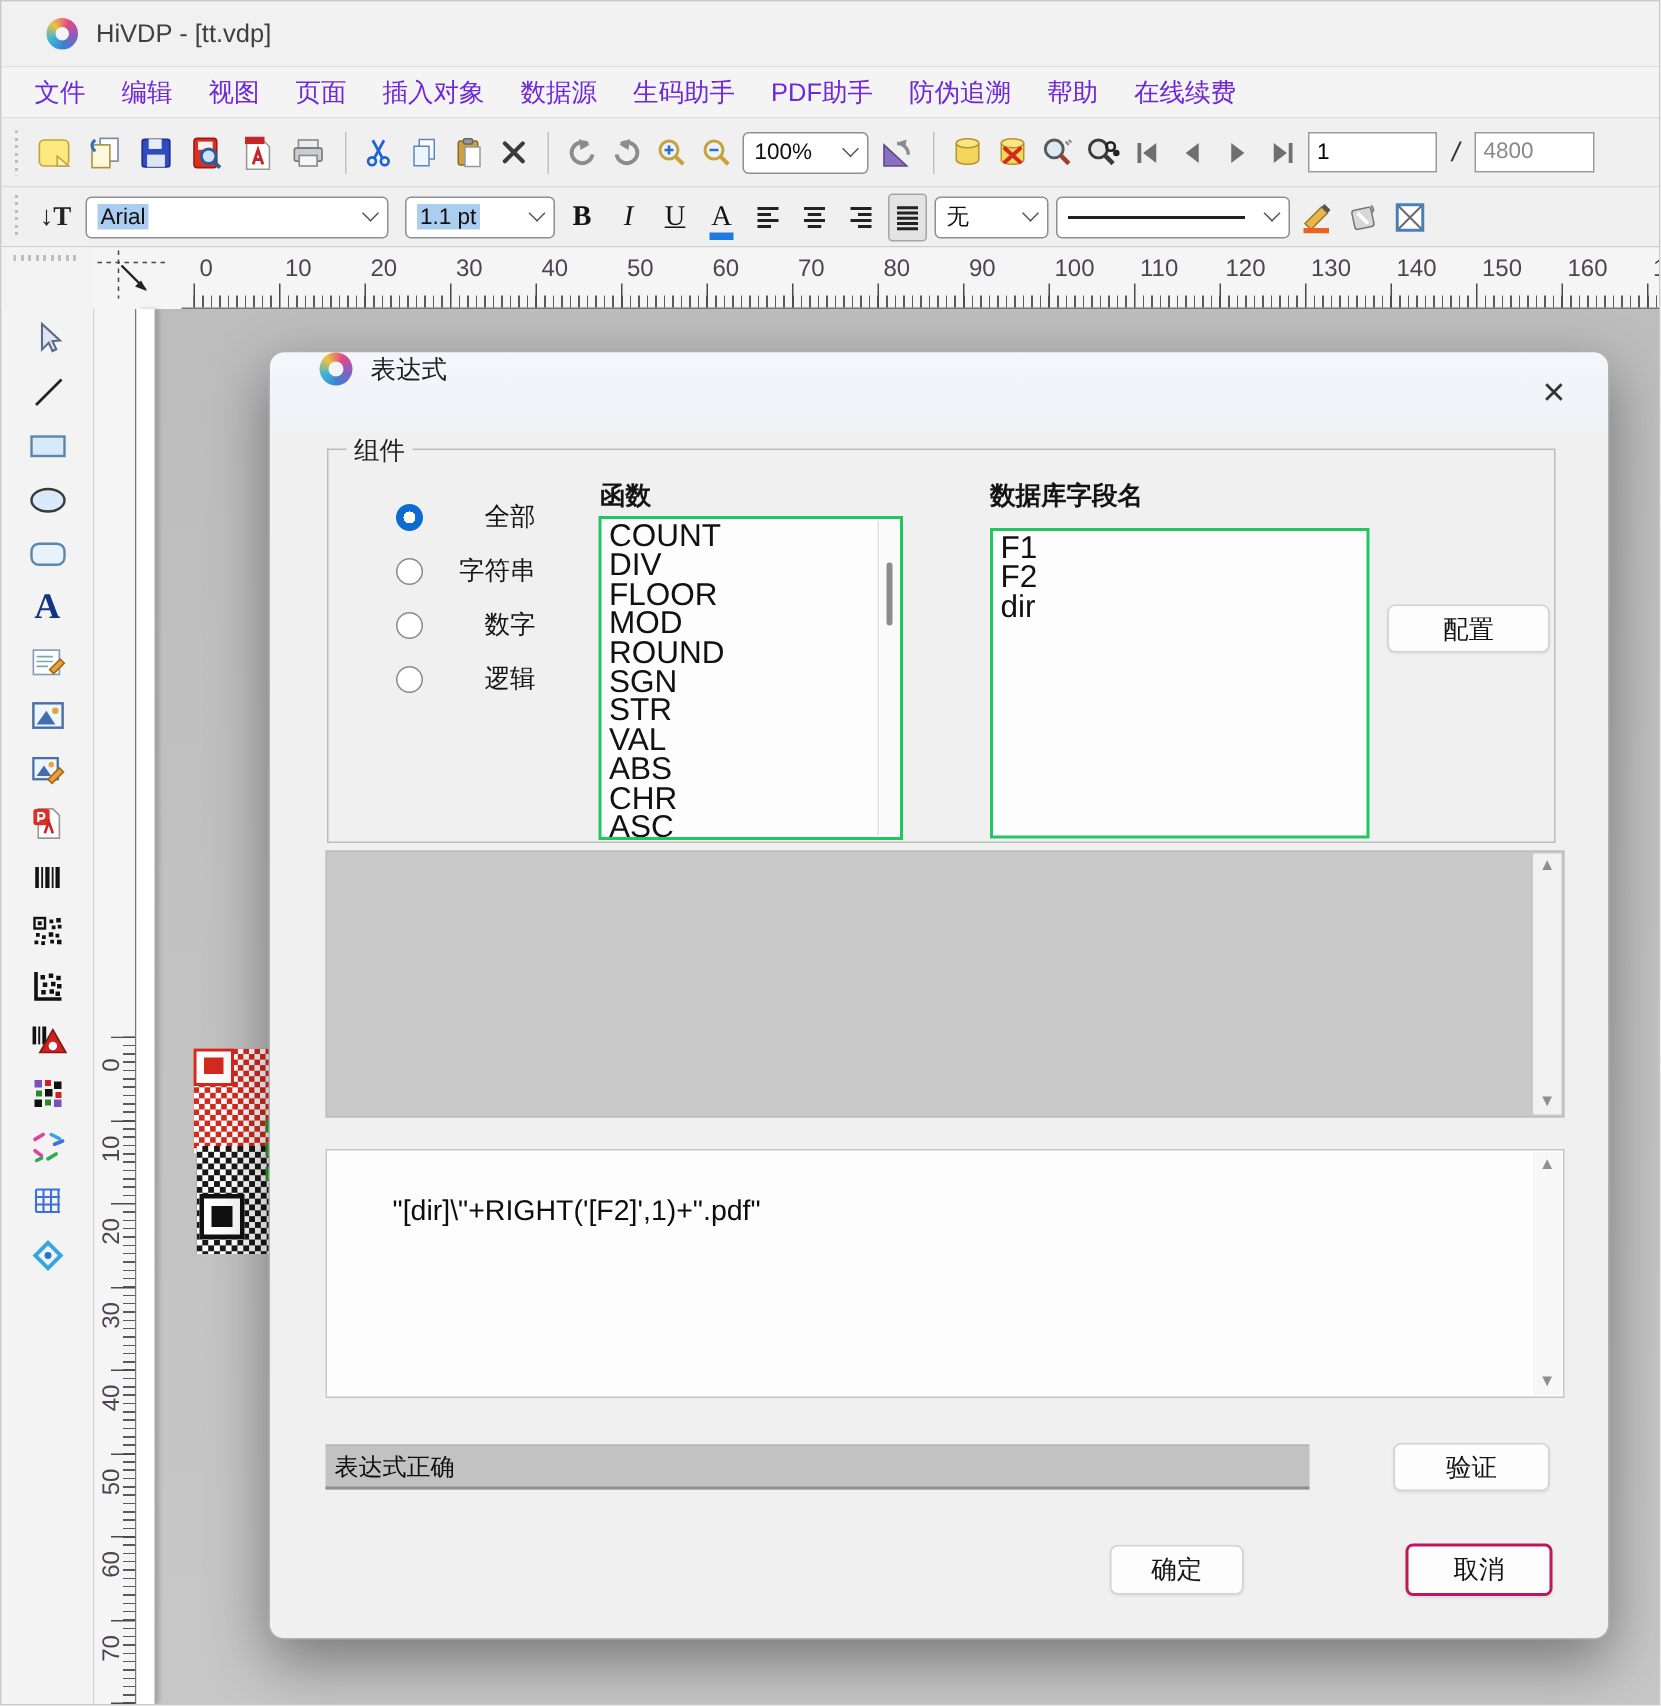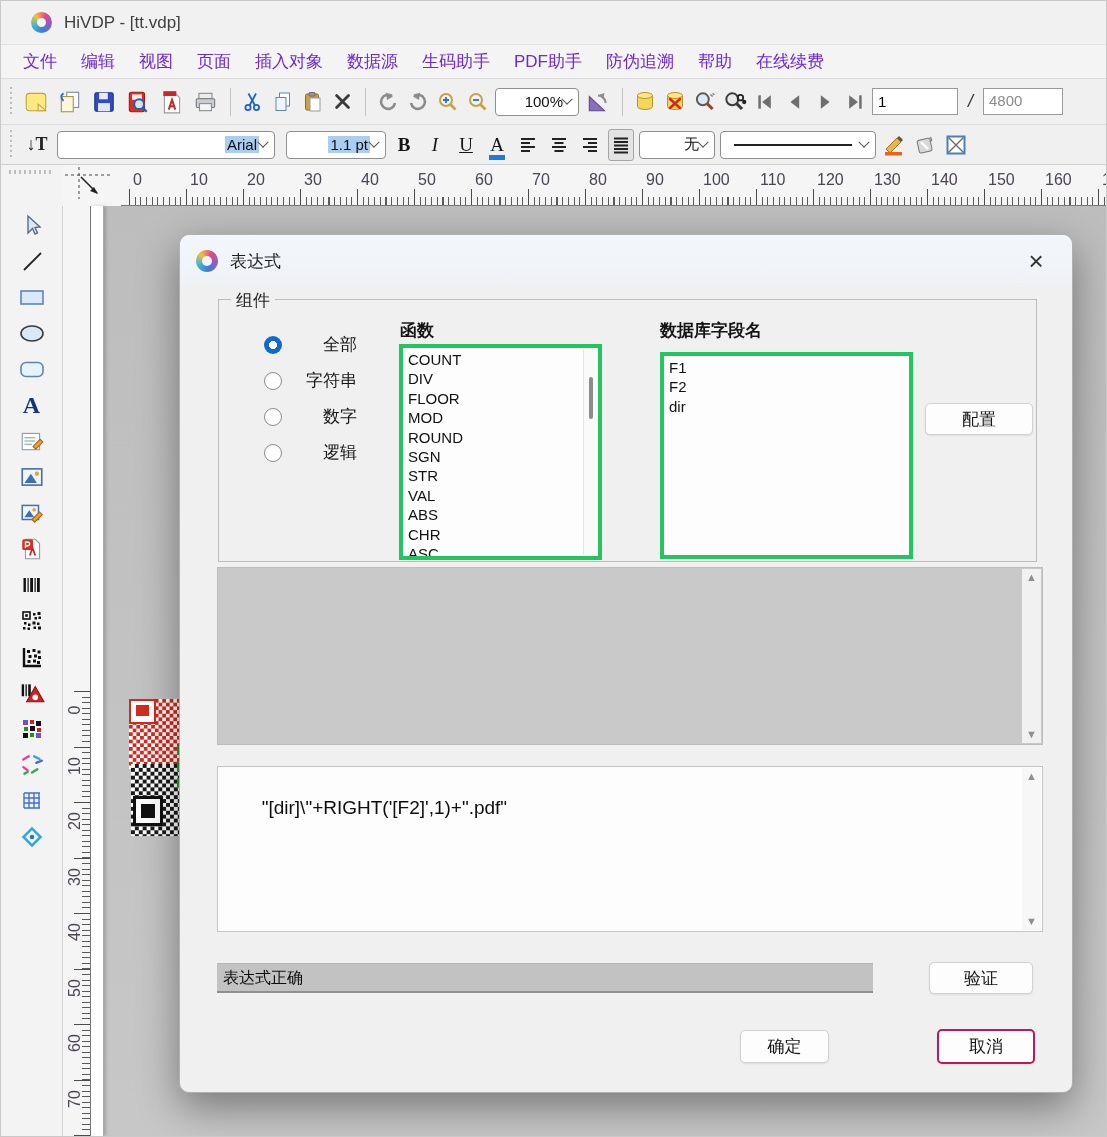--- a/index.html
+++ b/index.html
@@ -18,21 +18,21 @@
   .menu-item { font-size:17px; color:#6d28d9; padding:3px 10px; white-space:nowrap; }
 
   
   .tb { position:absolute; left:0; width:100%; background:#f0f0f0; display:flex; align-items:center; }
   .tb1 { top:78px; height:46px; border-bottom:1px solid #dadada; padding-left:4px; gap:4px; }
   .tb2 { top:124px; height:40px; border-bottom:1px solid #cfcfcf; padding-left:4px; gap:5px; }
   .gripper-v { width:6px; height:30px; margin:0 3px; background:repeating-linear-gradient(180deg,#bdbdbd 0 2px,transparent 2px 5px); background-size:2px 100%; background-repeat:repeat-y; background-position:2px 0; }
   .tbtn { width:30px; height:32px; display:flex; align-items:center; justify-content:center; border-radius:3px; flex:0 0 auto; }
   .tbtn.small { width:26px; }
   .tsep { width:1px; height:28px; background:#c2c2c2; margin:0 5px; flex:0 0 auto; }
-  .combo { display:flex; align-items:center; justify-content:flex-end; background:#fff; border:1px solid #8f8f8f; border-radius:4px; height:28px; padding:0 7px; font-size:15px; color:#111; flex:0 0 auto; }
+  .combo { display:flex; align-items:center; justify-content:space-between; background:#fff; border:1px solid #8f8f8f; border-radius:4px; height:28px; padding:0 7px; font-size:15px; color:#111; flex:0 0 auto; }
   .chev { width:8px; height:8px; border-right:1.6px solid #555; border-bottom:1.6px solid #555; transform:rotate(45deg) translate(-2px,-2px); flex:0 0 auto; }
   .hl { background:#abcdf0; padding:0 2px; }
   .rec-input { width:86px; height:27px; border:1px solid #9a9a9a; background:#fff; font-size:15px; padding:0 5px; font-family:"Liberation Sans",sans-serif; }
   .rec-total { width:80px; height:27px; border:1px solid #9a9a9a; background:#fff; font-size:15px; color:#8a8a8a; padding:3px 5px; }
   .slash { font-style:italic; font-size:18px; color:#333; margin:0 6px; }
   .fmt-letter { font-size:19px; color:#141414; }
   .fmt-letter.b { font-weight:bold; font-family:"Liberation Serif",serif; }
   .fmt-letter.i { font-style:italic; font-family:"Liberation Serif",serif; }
   .fmt-letter.u { text-decoration:underline; font-family:"Liberation Serif",serif; }
   .fontcolor { position:relative; font-family:"Liberation Serif",serif; font-size:19px; color:#141414; }
@@ -69,32 +69,32 @@
   .qr1 { left:38px; top:493px; width:58px; height:70px; background:conic-gradient(#d42a1e 25%,#fff 0 50%,#d42a1e 0 75%,#fff 0); background-size:7.4px 7.4px; }
   .qr1 .finder { position:absolute; left:0; top:0; width:27px; height:25px; background:#fff; border:2px solid #d42a1e; }
   .qr1 .finder::after { content:""; position:absolute; left:5px; top:4px; width:13px; height:11px; background:#d42a1e; }
   .qr2 { left:40px; top:558px; width:56px; height:72px; background:conic-gradient(#191919 25%,#fff 0 50%,#191919 0 75%,#fff 0); background-size:7.8px 7.8px; }
   .qr2 .finder { position:absolute; left:2px; top:32px; width:30px; height:30px; background:#fff; border:3px solid #111; }
   .qr2 .finder::after { content:""; position:absolute; left:5px; top:5px; width:14px; height:14px; background:#111; }
   .gdot { position:absolute; width:9px; height:9px; background:#2f9e2f; }
 
   
   .dlg { position:absolute; left:178px; top:233px; width:894px; height:859px; background:#f0f0f0; border:1px solid #b0b0b0; border-radius:10px; box-shadow:0 14px 40px rgba(0,0,0,.40); z-index:10; }
-  .dlg-title { position:absolute; left:0; top:0; right:0; height:52px; border-radius:10px 10px 0 0; background:linear-gradient(180deg,#f3f7fc,#eff1f5); display:flex; align-items:center; padding-left:16px; }
+  .dlg-title { position:absolute; left:0; top:0; right:0; height:52px; border-radius:10px 10px 0 0; background:linear-gradient(180deg,#f3f7fc,#eff1f5); display:flex; padding-left:33px; }
   .dlg-title-text { margin-left:12px; font-size:17px; color:#1f1f1f; }
   .dlg-close { position:absolute; right:20px; top:10px; width:32px; height:32px; display:flex; align-items:center; justify-content:center; font-size:26px; color:#333; font-weight:300; }
   .groupbox { position:absolute; left:38px; top:64px; width:819px; height:263px; border:1px solid #bcbcbc; }
   .grouplabel { position:absolute; left:12px; top:-11px; background:#f0f0f0; padding:0 5px; font-size:17px; color:#1f1f1f; }
   .radio-col { position:absolute; left:84px; top:98px; display:flex; flex-direction:column; gap:13px; }
   .radio-row { display:flex; align-items:center; gap:24px; height:23px;justify-content:space-between; }
   .radio { width:18px; height:18px; border-radius:50%; background:#fff; border:1px solid #8a8a8a; flex:0 0 auto; }
   .radio.sel { border:none; background:radial-gradient(circle,#fff 0 4px,#0b6bd0 4px); }
   .radio-label { font-size:17px; color:#141414; }
   .panel-label { position:absolute; font-size:17px; color:#141414;font-weight:bold; }
-  .listbox { position:absolute; background:#fdfdfd; border:4px solid #22c55e; overflow:hidden; font-size:15px; color:#111; padding:2px 0; }
+  .listbox { position:absolute; background:#fdfdfd; border:2px solid #22c55e; overflow:hidden; font-size:21px; color:#111; padding:2px 0; }
   .listbox .li { padding:0 5px; line-height:19.4px; white-space:nowrap; }
   .lb-scroll { position:absolute; top:1px; bottom:1px; right:1px; width:14px; background:#fafafa; border-left:1px solid #e4e4e4; }
   .lb-thumb { position:absolute; right:4px; top:28px; width:4px; height:42px; background:#8c8c8c; border-radius:2px; }
   .btn { position:absolute; background:#fdfdfd; border:1px solid #d2d2d2; border-radius:5px; display:flex; align-items:center; justify-content:center; font-size:17px; color:#141414; box-shadow:0 1px 2px rgba(0,0,0,.08); }
   .btn.default { border:2px solid #be185d; }
   .bigbox { position:absolute; left:37px; width:826px; }
   .descbox { top:332px; height:178px; background:#c9c9c9; border:1px solid #bdbdbd; }
   .exprbox { top:531px; height:166px; background:#fdfdfd; border:1px solid #c5c5c5; font-size:19px; color:#0d0d0d; padding:8px 12px; white-space:pre; overflow:hidden; }
   .vscroll { position:absolute; top:1px; bottom:1px; right:1px; width:19px; display:flex; flex-direction:column; justify-content:space-between; align-items:center; padding:3px 0; }
   .descbox .vscroll { background:#f1f1f1; }
@@ -291,21 +291,21 @@
     <input class="rec-input" value="1" style="">
     <span class="slash">/</span>
     <span class="rec-total">4800</span>
   </div>
 
   <div class="tb tb2">
     <span class="gripper-v"></span>
     <span class="tbtn">
         <span class="dtIcon">↓T</span>
       </span>
-    <span class="combo" style="width:218px">
+    <span class="combo" style="width:202px">
         <span class="hl">Arial</span>
         <span class="chev"></span>
       </span>
     <span class="combo" style="width:100px;margin-left:6px">
         <span class="hl">1.1 pt</span>
         <span class="chev"></span>
       </span>
     <span class="tbtn small">
         <span class="fmt-letter b">B</span>
       </span>

